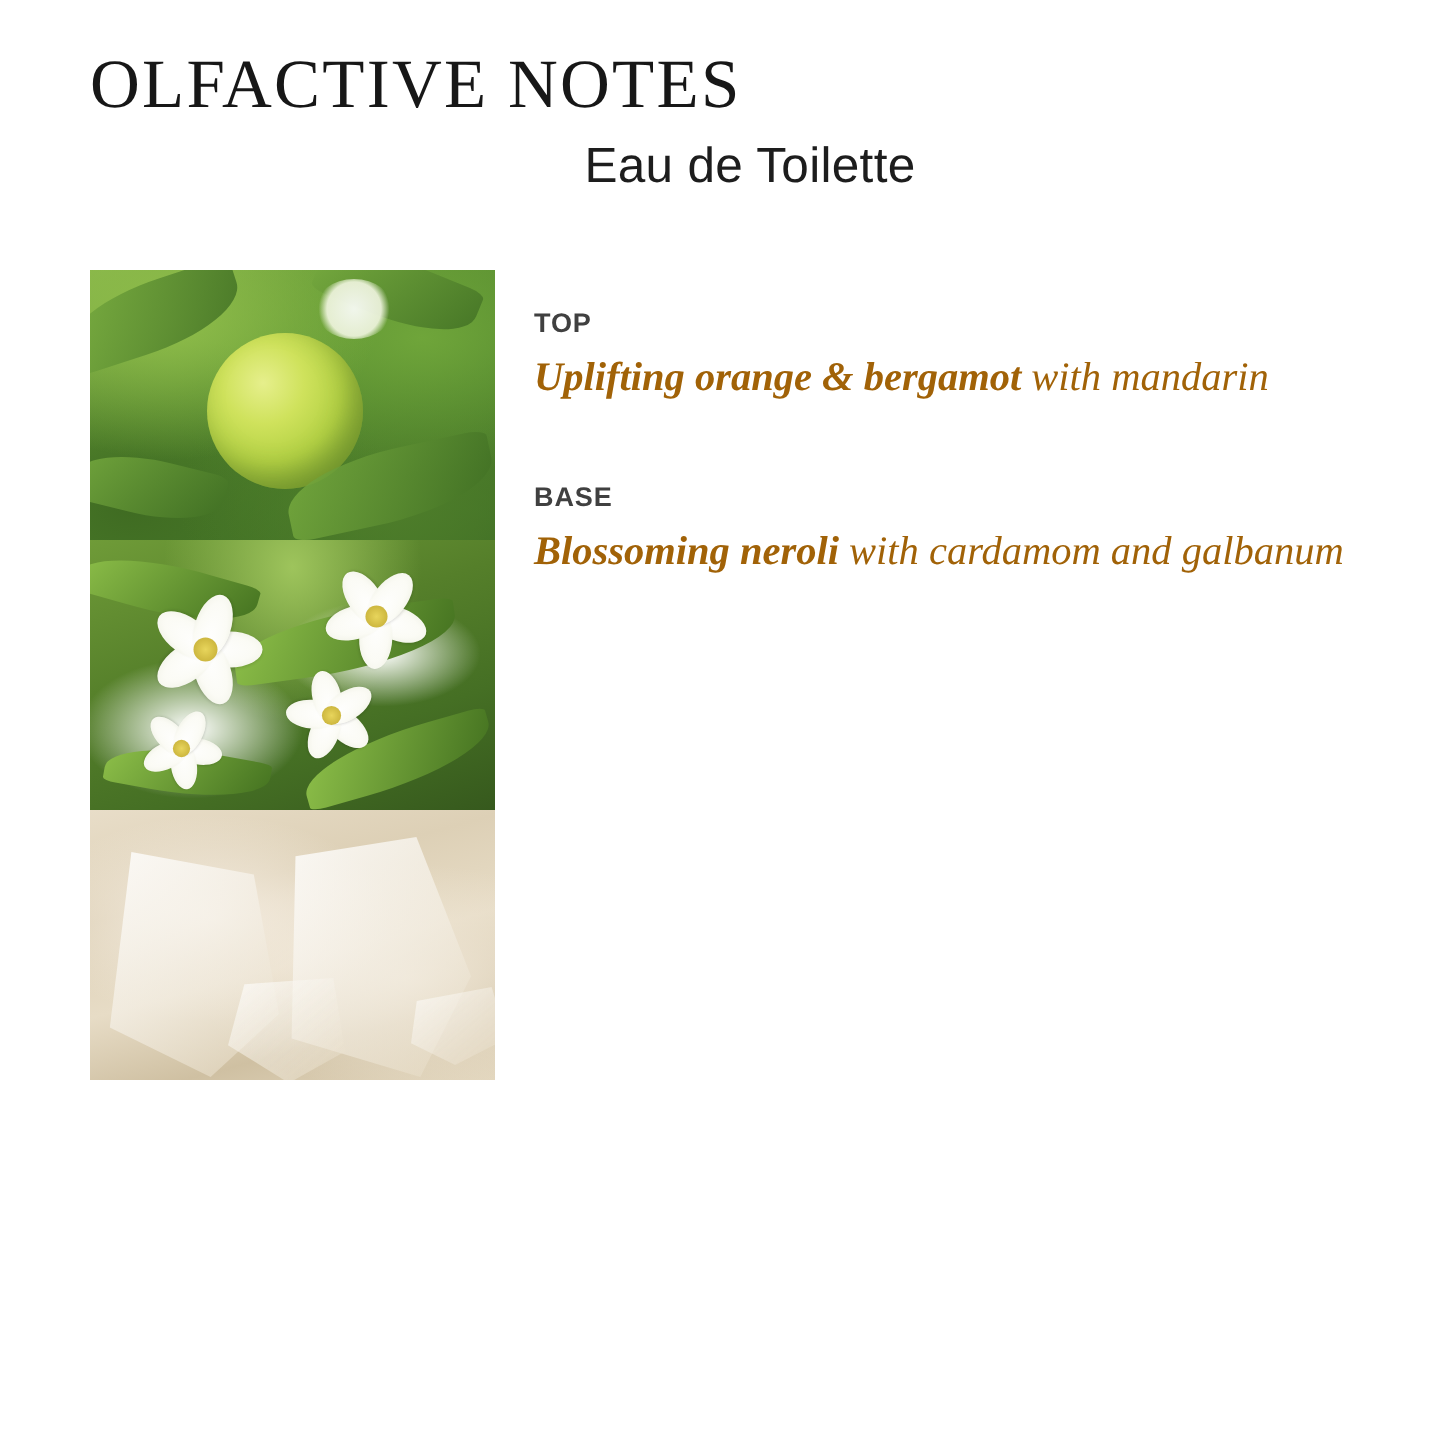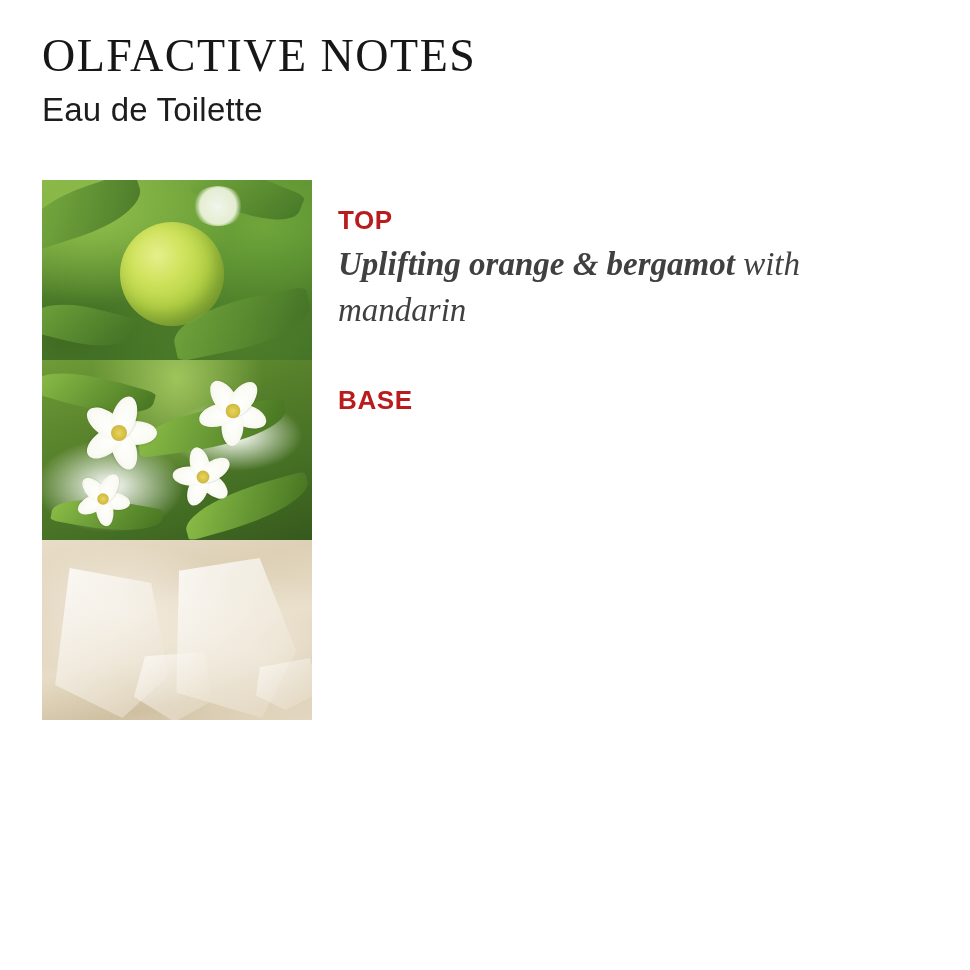--- a/index.html
+++ b/index.html
@@ -12,20 +12,21 @@
     height: 970px;
     font-family: "Liberation Sans", sans-serif;
     color: #1a1a1a;
     overflow: hidden;
     position: relative;
   }
   .page {
     position: absolute;
     inset: 0;
     background: #ffffff;
+    margin-left: 18px;
   }
 
   
   .header {
     position: absolute;
     left: 42px;
     top: 30px;
     width: 880px;
   }
   .title {
@@ -39,20 +40,21 @@
     white-space: nowrap;
   }
   .subtitle {
     font-family: "Liberation Sans", sans-serif;
     font-size: 33px;
     font-weight: 300;
     color: #1d1d1d;
     margin: 10px 0 0 0;
     line-height: 1.1;
     letter-spacing: 0.2px;
+    text-align: center;
   }
 
   
   .image-stack {
     position: absolute;
     left: 42px;
     top: 180px;
     width: 270px;
     height: 540px;
   }
@@ -166,32 +168,32 @@
     position: absolute;
     left: 338px;
     top: 206px;
     width: 580px;
   }
   .note-block { margin-bottom: 42px; }
   .note-block:last-child { margin-bottom: 0; }
   .note-label {
     font-family: "Liberation Sans", sans-serif;
     font-weight: bold;
-    font-size: 26px;
+    font-size: 18px;
     letter-spacing: 0.6px;
-    color: #b91c1c;
+    color: #404040;
     margin: 0 0 6px 0;
     line-height: 1.1;
   }
   .note-text {
     font-family: "Liberation Serif", serif;
     font-style: italic;
-    font-size: 33px;
+    font-size: 27px;
     line-height: 1.42;
-    color: #404040;
+    color: #a16207;
     margin: 0;
     max-width: 560px;
   }
   .note-text .lead {
     font-weight: bold;
   }
   
   .block-top    { margin-top: 0px; }
   .block-heart  { margin-top: 52px; }
   .block-base   { margin-top: 52px; }
@@ -270,18 +272,21 @@
 
     <div class="note-block block-top">
       <div class="note-label">TOP</div>
       <p class="note-text">
         <span class="lead">Uplifting orange &amp; bergamot</span><span> with mandarin</span>
       </p>
     </div>
 
     <div class="note-block block-heart">
       <div class="note-label">BASE</div>
+      <p class="note-text">
+        <span class="lead">Blossoming neroli</span><span> with cardamom and galbanum</span>
+      </p>
     </div>
 
 
   </div>
 
 </div>
 
 </body></html>

